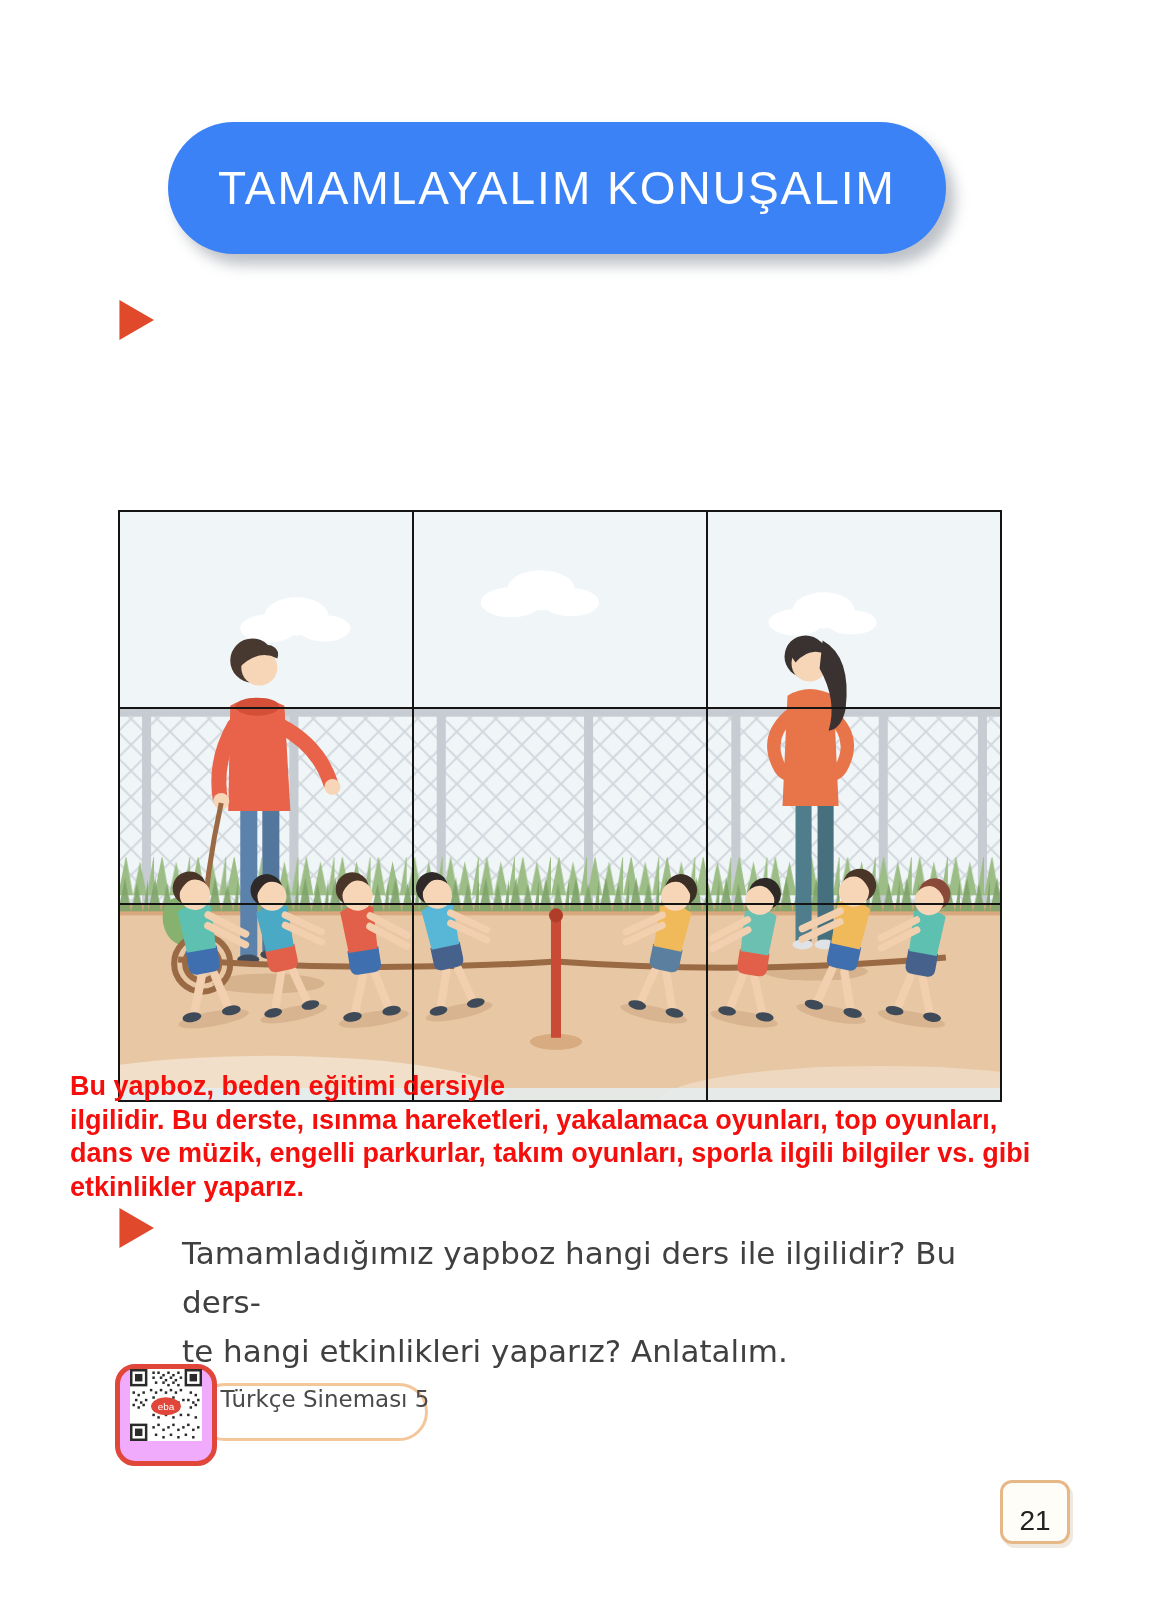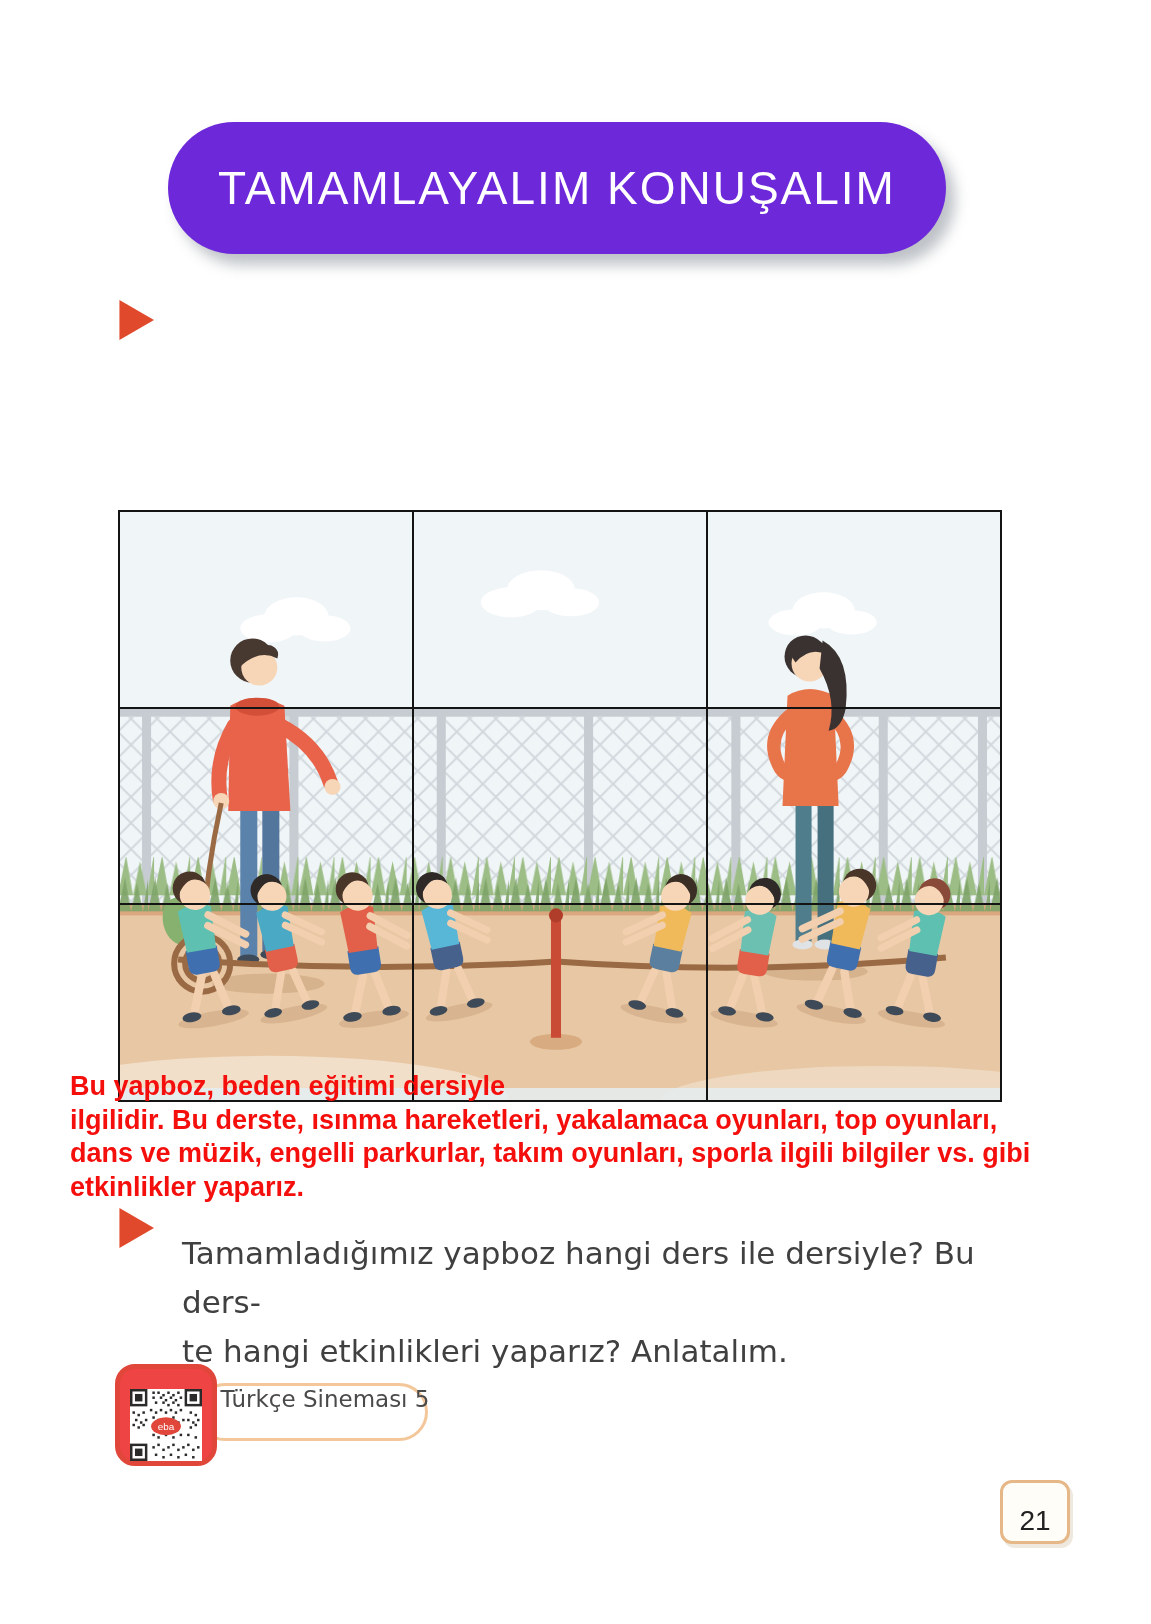--- a/index.html
+++ b/index.html
@@ -3,21 +3,21 @@
 <meta charset="utf-8">
 <style>
   html,body{margin:0;padding:0;background:#ffffff;}
   .page{
     position:relative;width:1151px;height:1624px;background:#fff;
     overflow:hidden;font-family:"Liberation Sans",sans-serif;
   }
   
   .banner{
     position:absolute;left:168px;top:122px;width:778px;height:132px;
-    background:#6d28d9;border-radius:70px;
+    background:#3b82f6;border-radius:70px;
     display:flex;align-items:center;justify-content:center;
     box-shadow:9px 11px 14px rgba(110,120,130,.45);
   }
   .banner-title{
     color:#ffffff;font-size:46px;letter-spacing:2px;font-weight:500;
     font-family:"Liberation Sans",sans-serif;white-space:nowrap;
   }
   
   .bullet-tri{
     position:absolute;width:36px;height:40px;background:#e0492c;
@@ -45,22 +45,22 @@
   .puzzle-cell{border:1.5px solid #141414;}
   
   .answer-note{
     position:absolute;left:70px;top:1043px;width:980px;z-index:3;
     color:#f40f0c;font-weight:bold;font-size:27px;line-height:33.5px;
     font-family:"Liberation Sans",sans-serif;white-space:pre-line;
   }
   
   .qr-box{
     position:absolute;left:115px;top:1364px;width:92px;height:92px;
-    background:#ef4444;border:5px solid #e0463a;border-radius:20px;
-    display:flex;align-items:flex-end;justify-content:center;z-index:2;
+    background:#f0abfc;border:5px solid #e0463a;border-radius:20px;
+    display:flex;align-items:flex-start;justify-content:center;z-index:2;
   }
   .video-pill{
     position:absolute;left:196px;top:1383px;width:232px;height:58px;
     background:#fff;border:3px solid #f3c79a;border-radius:32px;
     display:flex;justify-content:center;
     padding-left:26px;box-sizing:border-box;z-index:1;
   }
   .video-label{
     font-family:"DejaVu Sans",sans-serif;font-size:23px;color:#4a4a4a;white-space:nowrap;
   }
@@ -212,21 +212,21 @@
       <div class="puzzle-cell"></div>
     </div>
   </div>
 
   <p class="answer-note">Bu yapboz, beden eğitimi dersiyle
 ilgilidir. Bu derste, ısınma hareketleri, yakalamaca oyunları, top oyunları,
 dans ve müzik, engelli parkurlar, takım oyunları, sporla ilgili bilgiler vs. gibi
 etkinlikler yaparız.</p>
 
   <div class="bullet-tri tri-2"></div>
-  <p class="para para-2">Tamamladığımız yapboz hangi ders ile dersiyle? Bu ders-
+  <p class="para para-2">Tamamladığımız yapboz hangi ders ile ilgilidir? Bu ders-
 te hangi etkinlikleri yaparız? Anlatalım.</p>
 
   <div class="video-pill">
     <span class="video-label">Türkçe Sineması 5</span>
   </div>
   <div class="qr-box">
     <svg width="72" height="72" viewBox="0 0 29 29">
       <rect x="0" y="0" width="29" height="29" fill="#ffffff"></rect>
       <g fill="#2a2a2a">
         <rect x="0" y="0" width="7" height="7"></rect>

